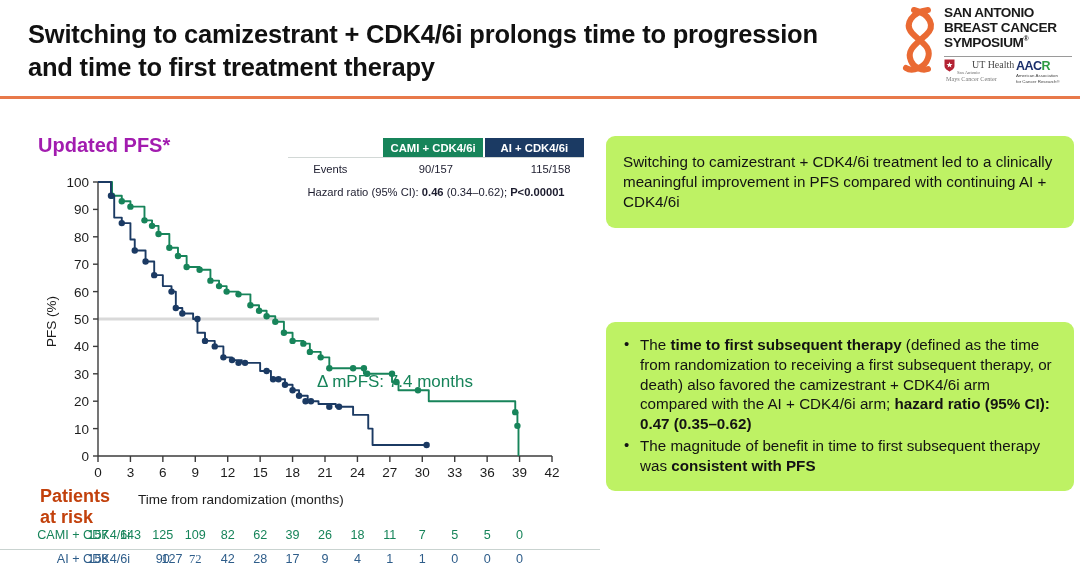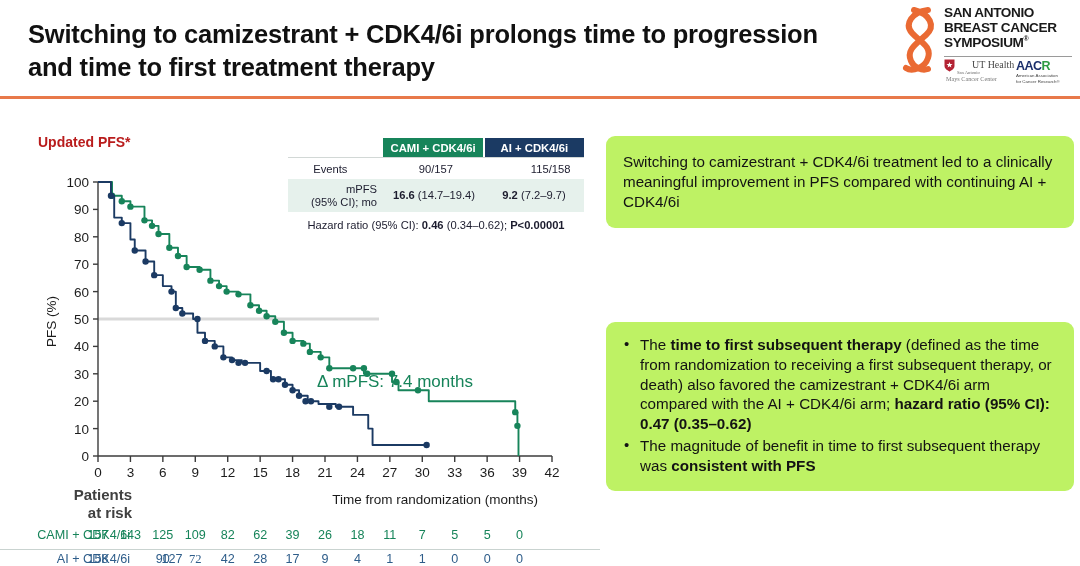--- a/index.html
+++ b/index.html
@@ -38,21 +38,21 @@
   .aacr-block { position:absolute; left:72px; top:0; width:58px; }
   .aacr-word { font-size:12.5px; font-weight:bold; color:#1b2f6b; letter-spacing:-0.5px; }
   .aacr-word .r { color:#2e9b44; }
   .aacr-sub { font-size:4.4px; color:#444; line-height:1.25; }
   #orange-rule { position:absolute; left:0; top:96px; width:1080px; height:3px; background:#e8794a; }
 
   
   #panel-left { position:absolute; left:0; top:104px; width:600px; height:462px; }
   #updated-pfs-label {
     position:absolute; left:38px; top:30px;
-    font-size:14px; font-weight:bold; color:#b91c1c;
+    font-size:20px; font-weight:bold; color:#a21caf;
   }
 
   
   #stats-table { position:absolute; left:288px; top:34px; width:296px; font-size:11.2px; color:#1c1c2e; }
   .st-row { display:flex; align-items:stretch; }
   .st-lab { width:96px; text-align:right; padding-right:7px; display:flex; align-items:center; justify-content:flex-end; }
   .st-c1, .st-c2 { width:100px; text-align:center; display:flex; align-items:center; justify-content:center; }
   #st-head { height:19px; }
   #st-head .st-c1 { background:#17845a; color:#fff; font-weight:bold; font-size:11.3px; }
   #st-head .st-c2 { background:#1b3a63; color:#fff; font-weight:bold; font-size:11.3px; margin-left:2px; }
@@ -65,32 +65,32 @@
   
   #chart { position:absolute; left:18px; top:70px; width:566px; height:330px; }
   #chart svg { display:block; }
   #y-axis-title {
     position:absolute; left:-22px; top:140px; width:110px;
     transform:rotate(-90deg); transform-origin:center center;
     font-size:13.5px; color:#1c1c1c; text-align:center;
   }
   #x-axis-title {
     position:absolute; left:120px; top:318px; width:400px;
-    text-align:right; font-size:13.5px; color:#1c1c1c;
+    text-align:left; font-size:13.5px; color:#1c1c1c;
   }
   #delta-label {
     position:absolute; left:299px; top:198px;
     font-size:17px; color:#17845a;
   }
 
   
   #risk { position:absolute; left:0px; top:382px; width:600px; }
   #risk-title {
-    position:absolute; left:40px; top:0px; width:92px; text-align:right;
-    font-size:15px; font-weight:bold; line-height:1.18; color:#404040;
+    position:absolute; left:40px; top:0px; width:92px; text-align:left;
+    font-size:18px; font-weight:bold; line-height:1.18; color:#c2410c;
   }
   .risk-row { position:absolute; left:0; width:600px; height:23px; font-size:12.6px; }
   #risk-row-cami { top:40px; color:#17845a; }
   #risk-row-ai  { top:63px; color:#2e5d8a; border-top:1px solid #c9d3d0; }
   .risk-name { position:absolute; left:4px; top:2px; width:126px; text-align:right; white-space:nowrap; }
   .risk-val { position:absolute; top:2px; width:30px; text-align:center; }
 
   
   #panel-right { position:absolute; left:606px; top:104px; width:474px; height:462px; }
   .callout {
@@ -150,32 +150,20 @@
   <div id="stats-table">
     <div class="st-row" id="st-head">
       <div class="st-lab"></div>
       <div class="st-c1">CAMI + CDK4/6i</div>
       <div class="st-c2">AI + CDK4/6i</div>
     </div>
     <div class="st-row" id="st-events">
       <div class="st-lab">Events</div>
       <div class="st-c1">90/157</div>
       <div class="st-c2">115/158</div>
-    </div>
-    <div class="st-row" id="st-mpfs">
-      <div class="st-lab">
-        <div>mPFS</div>
-        <div>(95% CI); mo</div>
-      </div>
-      <div class="st-c1">
-        <span class="b">16.6</span>&nbsp;<span>(14.7–19.4)</span>
-      </div>
-      <div class="st-c2">
-        <span class="b">9.2</span>&nbsp;<span>(7.2–9.7)</span>
-      </div>
     </div>
     <div id="st-hr">
       <span>Hazard ratio (95% CI): </span><span class="b">0.46</span><span> (0.34–0.62); </span><span class="b">P&lt;0.00001</span>
     </div>
   </div>
 
   <div id="chart">
     <svg id="km-svg" width="566" height="312" viewBox="0 0 566 312">
         <line x1="80" y1="145" x2="361.04761904761904" y2="145" stroke="#d9d9d9" stroke-width="3"></line>
         <line x1="80" y1="8" x2="80" y2="282" stroke="#3b3b3b" stroke-width="1.4"></line>

